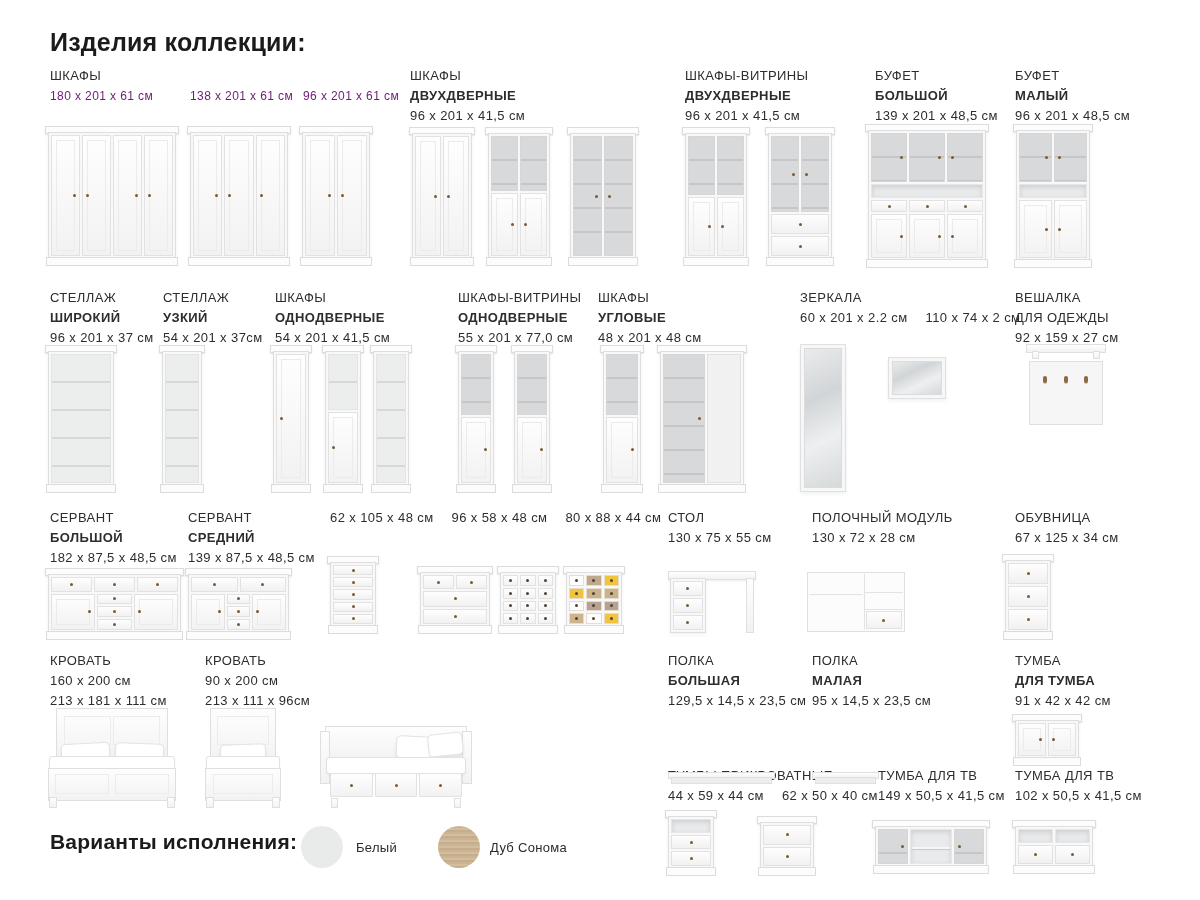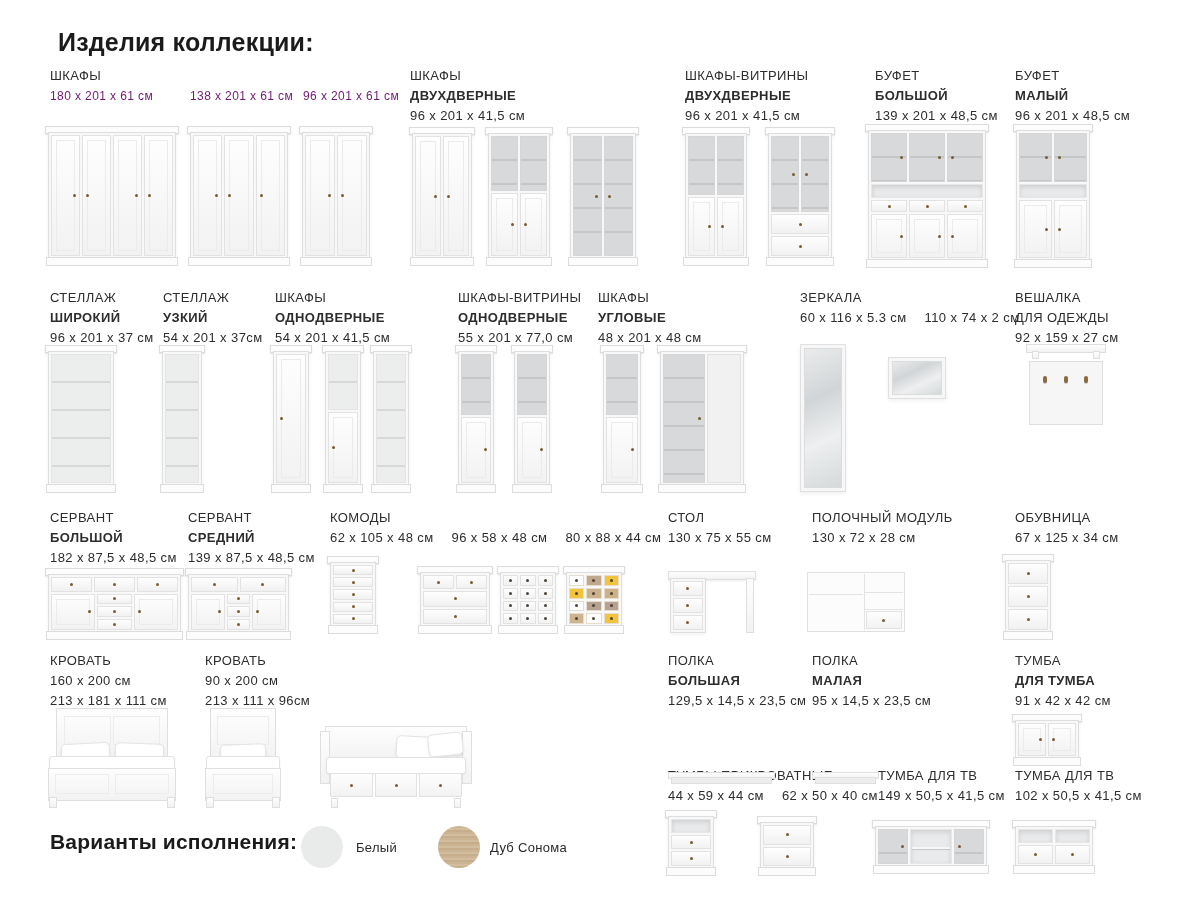--- a/index.html
+++ b/index.html
@@ -1,18 +1,18 @@
 <!DOCTYPE html>
 <html><head>
 <meta charset="utf-8">
 <style>
   html,body{margin:0;padding:0;background:#fff;}
   #stage{position:relative;width:1200px;height:900px;background:#fff;overflow:hidden;
          font-family:"Liberation Sans",sans-serif;}
-  .title{position:absolute;font-size:25px;font-weight:700;color:#1b1b1b;letter-spacing:.2px;margin-left:8px;}
+  .title{position:absolute;font-size:25px;font-weight:700;color:#1b1b1b;letter-spacing:.2px;}
   .g{position:absolute;color:#2d2d2d;font-size:13px;letter-spacing:.4px;line-height:20px;white-space:nowrap;}
   .g .b{font-weight:700;}
   .dm-abs{position:absolute;color:#701a75;font-size:12px;letter-spacing:.4px;white-space:nowrap;}
   .drow span{margin-right:18px;}
   
   .piece{position:absolute;}
   .cornice{position:absolute;left:-3px;right:-3px;top:0;height:6px;background:#fdfdfd;border:1px solid #dcdcdc;box-shadow:0 1px 2px rgba(0,0,0,.10);}
   .pbody{position:absolute;left:0;right:0;border:1px solid #dedede;background:#f8f8f8;display:flex;flex-direction:column;padding:1px;box-shadow:0 2px 4px rgba(0,0,0,.05);}
   .prow{display:flex;min-height:0;}
   .c{position:relative;margin:1px;border:1px solid #e2e2e2;min-width:0;}
@@ -97,41 +97,40 @@
     <div>55 x 201 x 77,0 см</div>
   </div>
   <div class="g" style="left:598px;top:288px">
     <div>ШКАФЫ</div>
     <div class="b">УГЛОВЫЕ</div>
     <div>48 x 201 x 48 см</div>
   </div>
   <div class="g" style="left:800px;top:288px">
     <div>ЗЕРКАЛА</div>
     <div class="drow">
-      <span>60 x 116 x 5.3 см</span><span>110 x 74 x 2 см</span>
+      <span>60 x 201 x 2.2 см</span><span>110 x 74 x 2 см</span>
     </div>
   </div>
   <div class="g" style="left:1015px;top:288px">
     <div>ВЕШАЛКА</div>
     <div>ДЛЯ ОДЕЖДЫ</div>
     <div>92 x 159 x 27 см</div>
   </div>
 
   <div class="g" style="left:50px;top:508px">
     <div>СЕРВАНТ</div>
     <div class="b">БОЛЬШОЙ</div>
     <div>182 x 87,5 x 48,5 см</div>
   </div>
   <div class="g" style="left:188px;top:508px">
     <div>СЕРВАНТ</div>
     <div class="b">СРЕДНИЙ</div>
     <div>139 x 87,5 x 48,5 см</div>
   </div>
   <div class="g" style="left:330px;top:508px">
-    <div>КОМОДЫ</div>
     <div class="drow">
       <span>62 x 105 x 48 см</span><span>96 x 58 x 48 см</span><span>80 x 88 x 44 см</span>
     </div>
   </div>
   <div class="g" style="left:668px;top:508px">
     <div>СТОЛ</div>
     <div>130 x 75 x 55 см</div>
   </div>
   <div class="g" style="left:812px;top:508px">
     <div>ПОЛОЧНЫЙ МОДУЛЬ</div>

